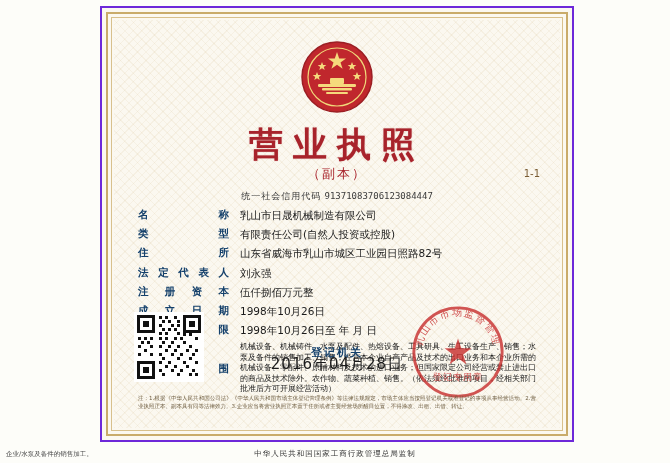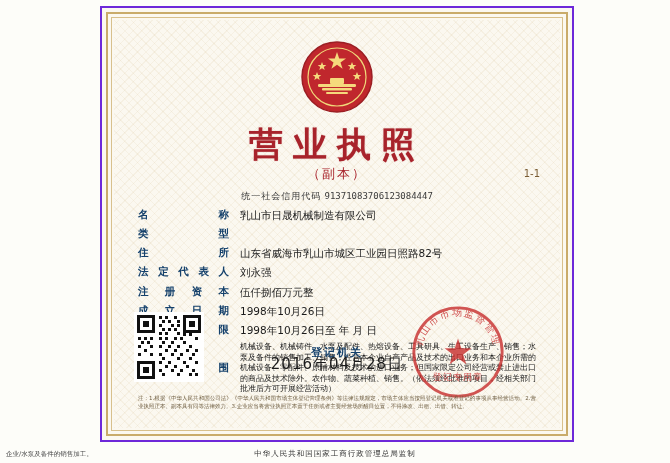--- a/index.html
+++ b/index.html
@@ -150,20 +150,21 @@
         <span class="val">91371083706123084447</span>
       </div>
 
       <div class="fields">
         <div class="row">
           <div class="lab">名称</div>
           <div class="val">乳山市日晟机械制造有限公司</div>
         </div>
         <div class="row">
           <div class="lab">类型</div>
+          <div class="val">有限责任公司(自然人投资或控股)</div>
         </div>
         <div class="row">
           <div class="lab">住所</div>
           <div class="val">山东省威海市乳山市城区工业园日照路82号</div>
         </div>
         <div class="row">
           <div class="lab">法定代表人</div>
           <div class="val">刘永强</div>
         </div>
         <div class="row">

